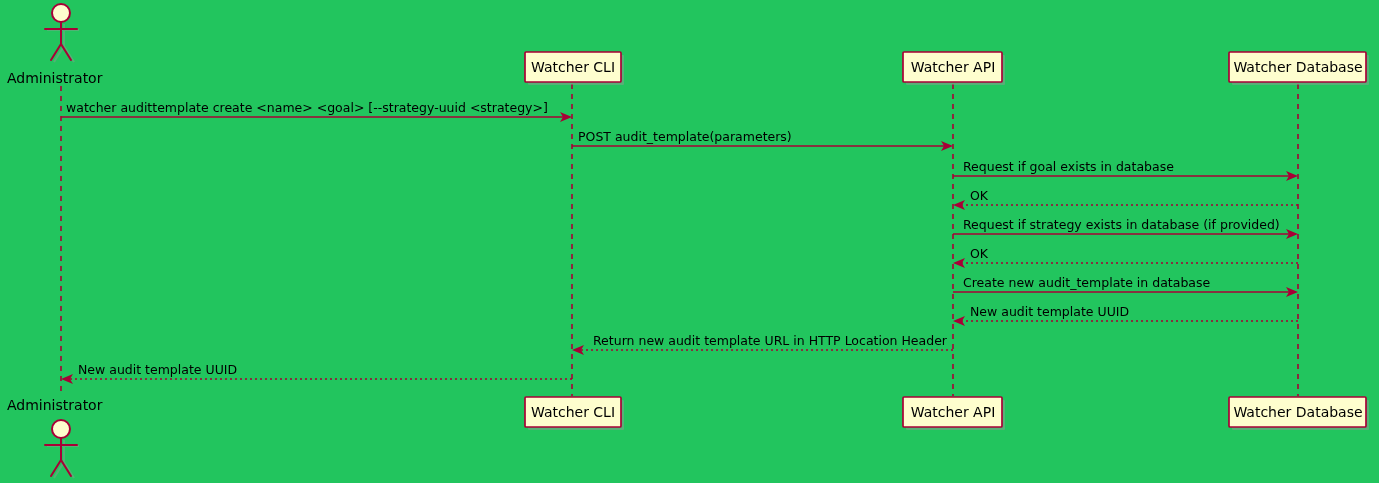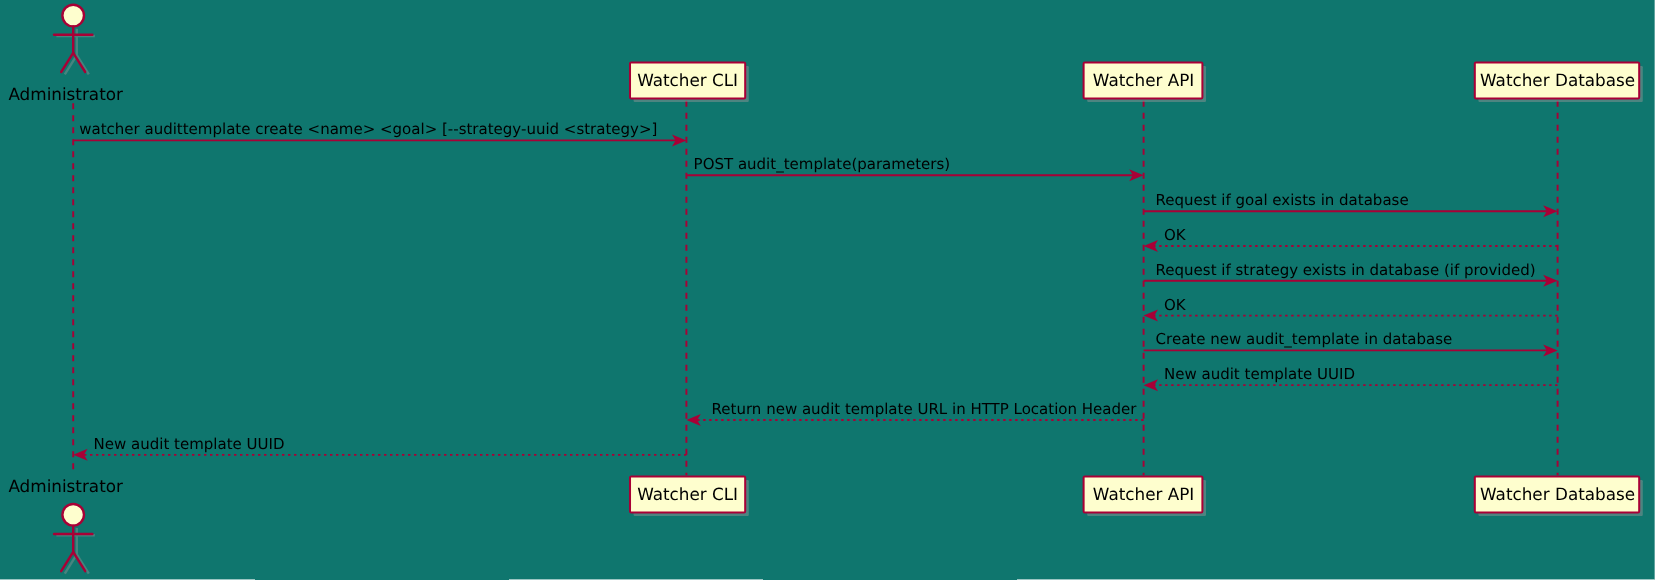--- a/index.html
+++ b/index.html
@@ -7,21 +7,21 @@
     padding: 0;
     background: #FFFFFF;
   }
   body {
     font-family: "DejaVu Sans", sans-serif;
   }
   #diagram-root {
     position: relative;
     width: 1379px;
     height: 483px;
-    background: #0f766e;
+    background: #22c55e;
     overflow: hidden;
   }
   .svg-layer {
     position: absolute;
     left: 0;
     top: 0;
     width: 1379px;
     height: 483px;
   }
   text {

